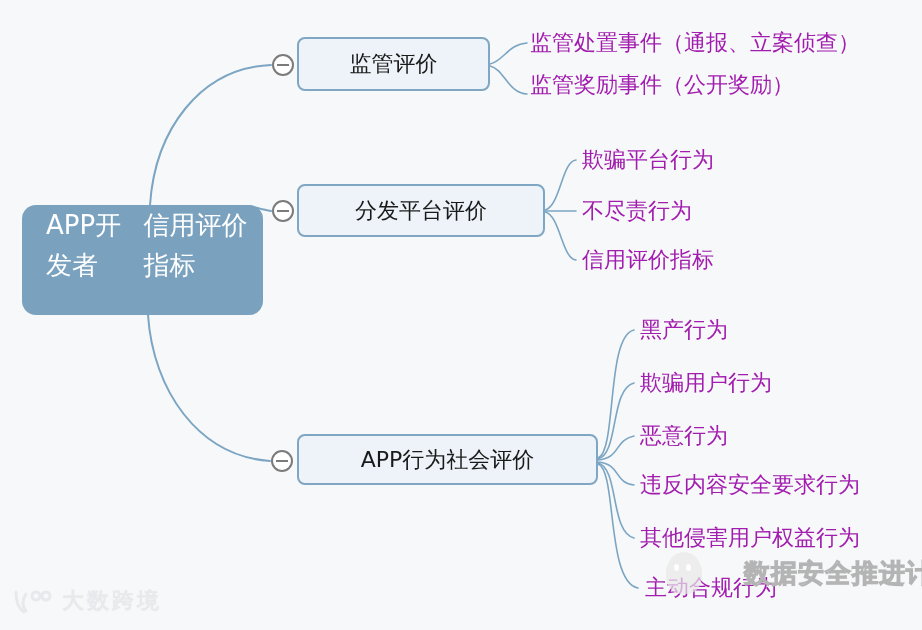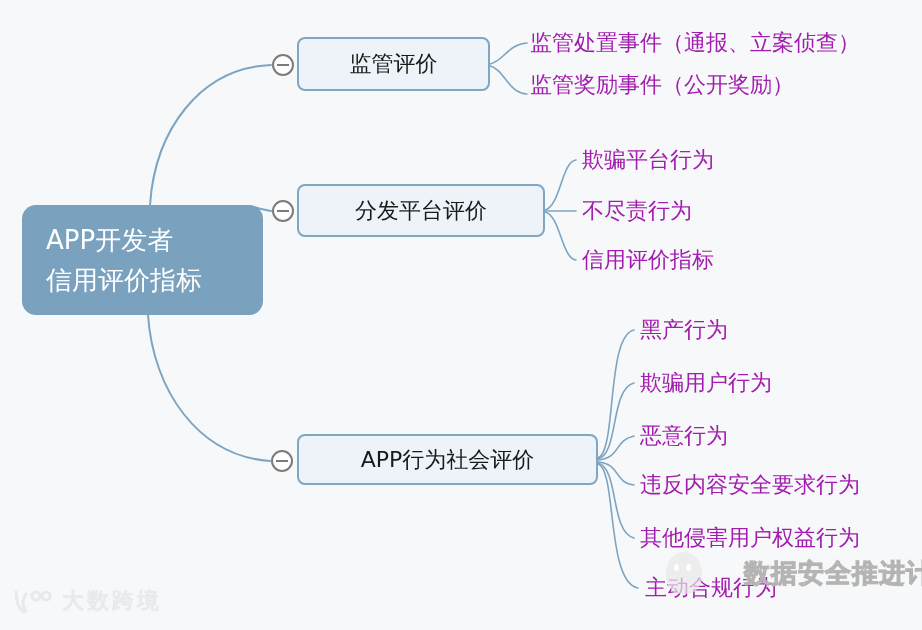--- a/index.html
+++ b/index.html
@@ -22,21 +22,21 @@
   .root-node {
     position: absolute;
     left: 22px; top: 205px;
     width: 241px; height: 110px;
     background: #7aa2bf;
     border-radius: 14px;
     color: #ffffff;
     font-size: 26px;
     line-height: 40px;
     display: flex;
-    flex-direction: column;
+    flex-direction: row;
     justify-content: center;
     padding-left: 24px;
     z-index: 2;
   }
   .branch-node {
     position: absolute;
     background: #edf3f8;
     border: 2px solid #7fa6c2;
     border-radius: 8px;
     display: flex;

